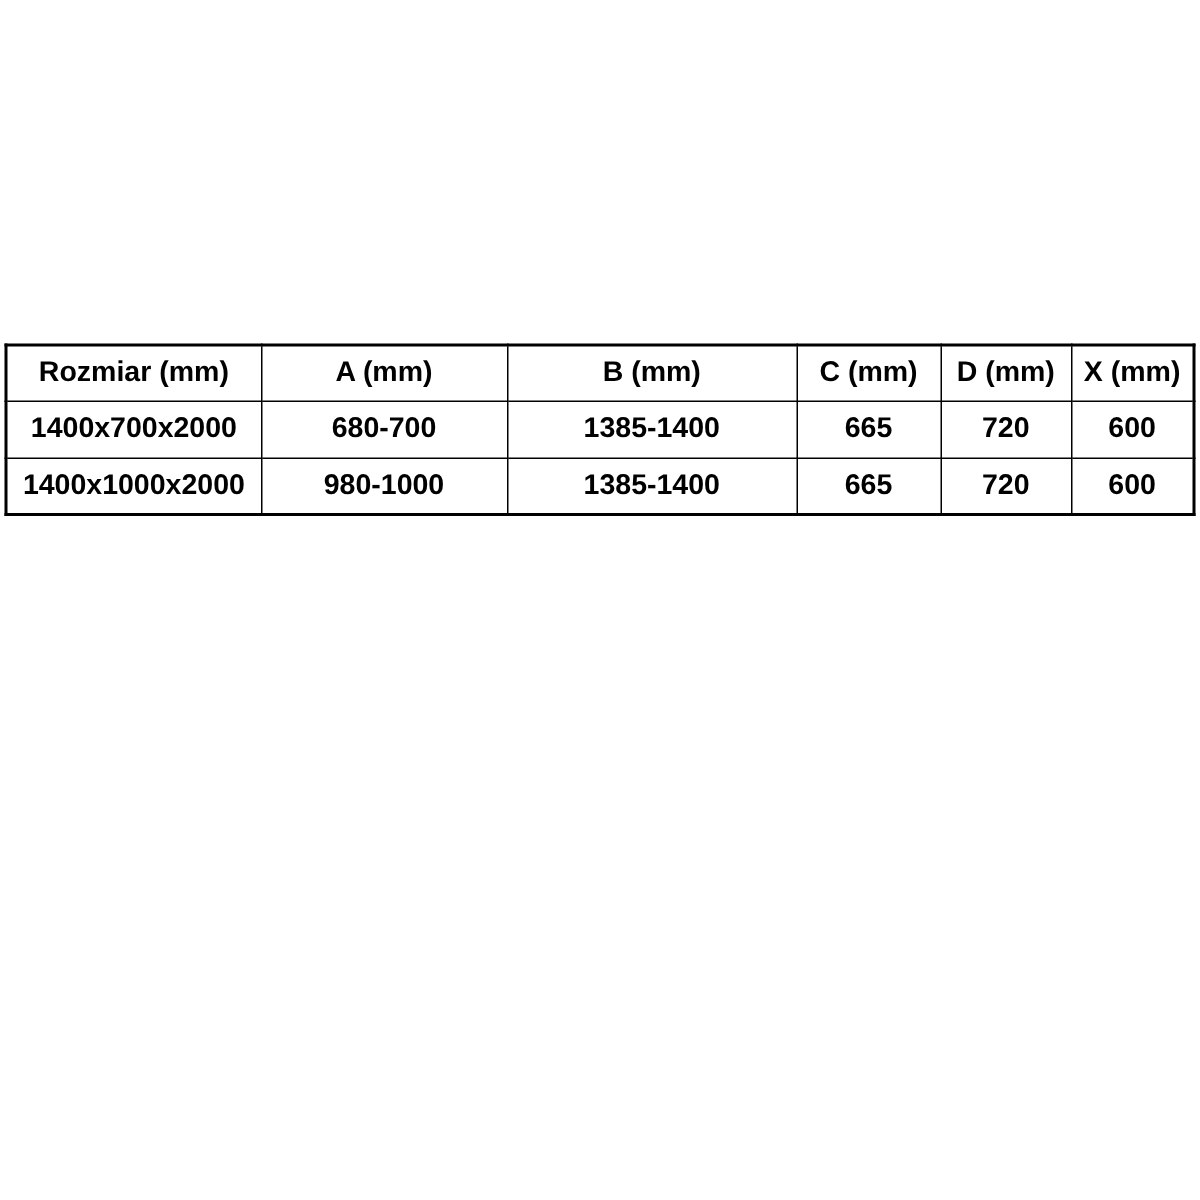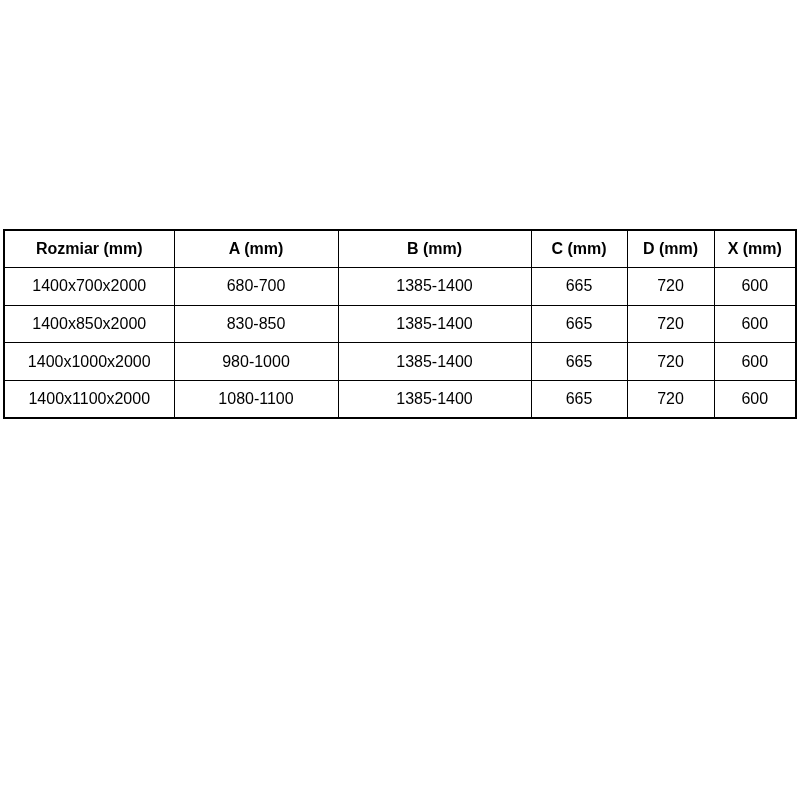--- a/index.html
+++ b/index.html
@@ -24,33 +24,33 @@
     table-layout: fixed;
     border: 2px solid #000000;
     background: #ffffff;
   }
   table.spec-table th,
   table.spec-table td {
     border: 1.5px solid #000000;
     text-align: center;
     vertical-align: middle;
     color: #000000;
-    font-size: 16px;
+    font-size: 19px;
     padding: 0 4px;
     overflow: hidden;
     white-space: nowrap;
   }
   table.spec-table tr {
     height: 37.6px;
   }
   table.spec-table th {
     font-weight: bold;
   }
   table.spec-table td {
-    font-weight: normal;
+    font-weight: bold;
   }
 </style>
 </head>
 <body>
 
 <div class="page">
   <table class="spec-table">
     <colgroup>
       <col style="width:170px">
       <col style="width:164px">
@@ -72,38 +72,22 @@
     <tbody>
       <tr>
         <td>1400x700x2000</td>
         <td>680-700</td>
         <td>1385-1400</td>
         <td>665</td>
         <td>720</td>
         <td>600</td>
       </tr>
       <tr>
-        <td>1400x850x2000</td>
-        <td>830-850</td>
-        <td>1385-1400</td>
-        <td>665</td>
-        <td>720</td>
-        <td>600</td>
-      </tr>
-      <tr>
         <td>1400x1000x2000</td>
         <td>980-1000</td>
-        <td>1385-1400</td>
-        <td>665</td>
-        <td>720</td>
-        <td>600</td>
-      </tr>
-      <tr>
-        <td>1400x1100x2000</td>
-        <td>1080-1100</td>
         <td>1385-1400</td>
         <td>665</td>
         <td>720</td>
         <td>600</td>
       </tr>
     </tbody>
   </table>
 </div>
 
 </body></html>

